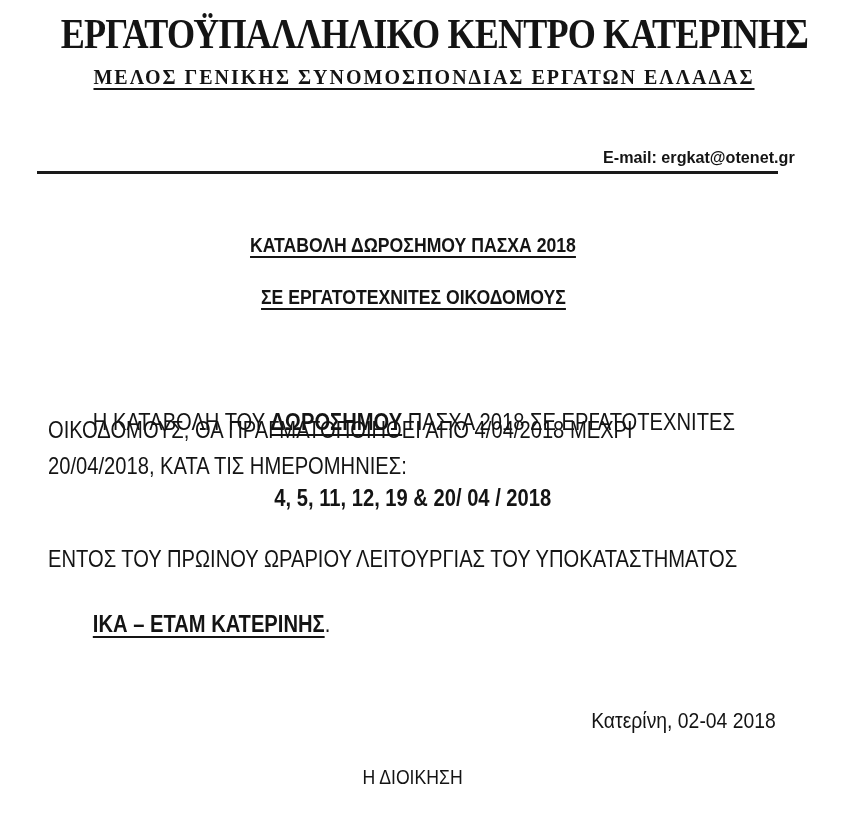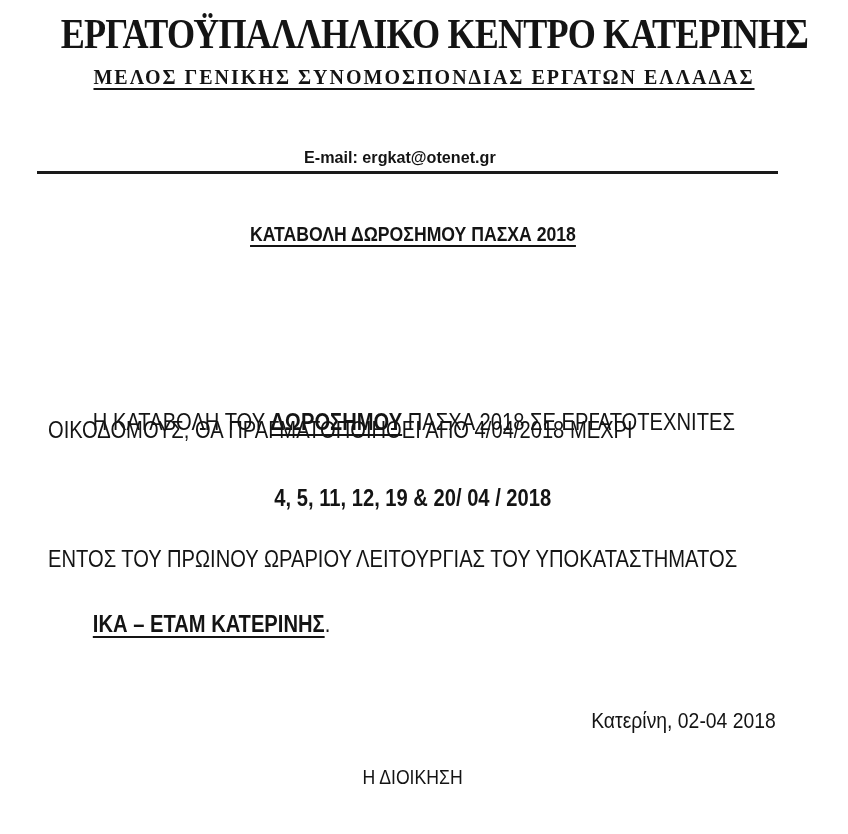--- a/index.html
+++ b/index.html
@@ -87,39 +87,45 @@
 
   <div class="abs full" style="top:10px;">
     <span class="org-title">ΕΡΓΑΤΟΫΠΑΛΛΗΛΙΚΟ ΚΕΝΤΡΟ ΚΑΤΕΡΙΝΗΣ</span>
   </div>
 
   <div class="abs full" style="top:66px;">
     <span class="org-membership">ΜΕΛΟΣ ΓΕΝΙΚΗΣ ΣΥΝΟΜΟΣΠΟΝΔΙΑΣ ΕΡΓΑΤΩΝ ΕΛΛΑΔΑΣ</span>
   </div>
 
 
-  <div class="abs" style="top:148px; left:0; width:800px; text-align:center;">
+  <div class="abs" style="top:148px; left:0; width:800px; text-align:right;">
     <span class="cx org-email">E-mail: ergkat@otenet.gr</span>
   </div>
 
   <div class="rule"></div>
 
-  <div class="abs col center" style="top:222px;">
+  <div class="abs col center" style="top:233px;">
     <span class="cx mid doc-heading">ΚΑΤΑΒΟΛΗ ΔΩΡΟΣΗΜΟΥ ΠΑΣΧΑ 2018</span>
   </div>
 
+  <div class="abs col center" style="top:285px;">
+    <span class="cx mid doc-heading">ΣΕ ΕΡΓΑΤΟΤΕΧΝΙΤΕΣ ΟΙΚΟΔΟΜΟΥΣ</span>
+  </div>
 
   <div class="abs col body-text" style="top:380px;text-decoration:underline;">
     <div class="bodyline">
       <span class="cx left">
         <span>Η ΚΑΤΑΒΟΛΗ ΤΟΥ </span><span class="emph">ΔΩΡΟΣΗΜΟΥ</span><span> ΠΑΣΧΑ 2018 ΣΕ ΕΡΓΑΤΟΤΕΧΝΙΤΕΣ</span>
       </span>
     </div>
     <div class="bodyline">
       <span class="cx left">ΟΙΚΟΔΟΜΟΥΣ, ΘΑ ΠΡΑΓΜΑΤΟΠΟΙΗΘΕΙ ΑΠΟ 4/04/2018 ΜΕΧΡΙ</span>
+    </div>
+    <div class="bodyline">
+      <span class="cx left">20/04/2018, ΚΑΤΑ ΤΙΣ ΗΜΕΡΟΜΗΝΙΕΣ:</span>
     </div>
   </div>
 
   <div class="abs col center" style="top:484px;">
     <span class="cx mid dates-line">4, 5, 11, 12, 19 &amp; 20/ 04 / 2018</span>
   </div>
 
   <div class="abs col body-text" style="top:545px;">
     <div class="bodyline2">
       <span class="cx left">ΕΝΤΟΣ ΤΟΥ ΠΡΩΙΝΟΥ ΩΡΑΡΙΟΥ ΛΕΙΤΟΥΡΓΙΑΣ ΤΟΥ ΥΠΟΚΑΤΑΣΤΗΜΑΤΟΣ</span>

